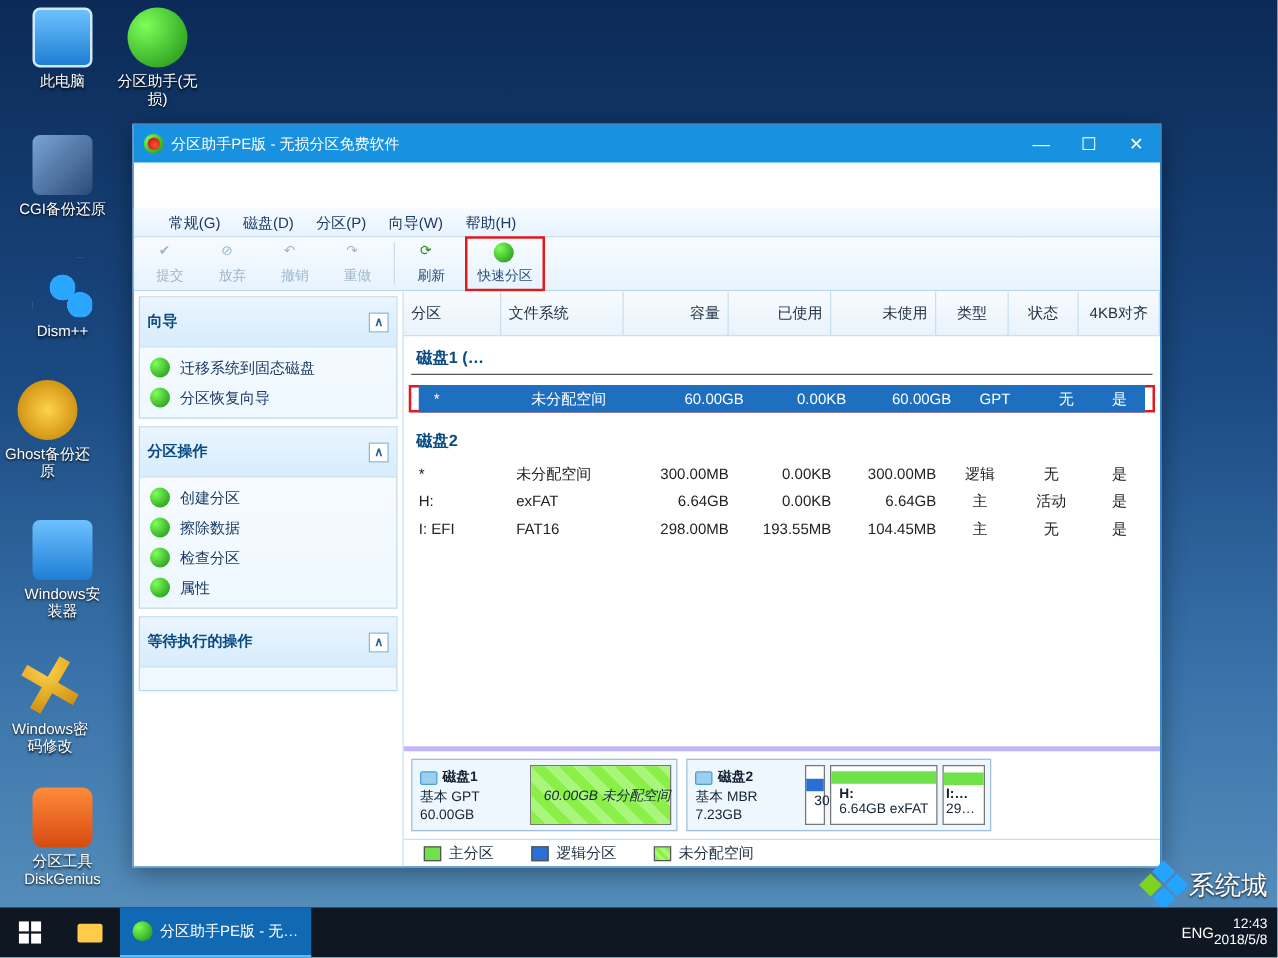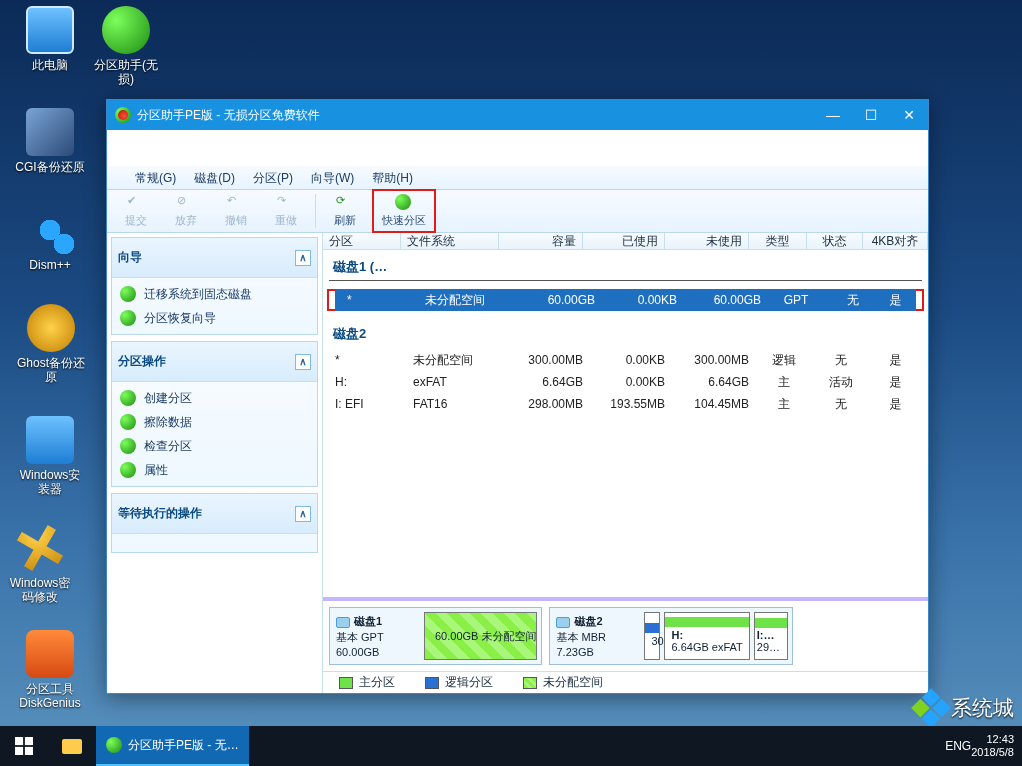--- a/index.html
+++ b/index.html
@@ -26,37 +26,37 @@
   .highlight-box { border:2px solid #e21a1a; display:flex; margin-left:2px;}
   .body { flex:1; display:flex; overflow:hidden; }
   .sidebar { width:216px; background:#fff; border-right:1px solid #c7dfef; padding:4px; display:flex; flex-direction:column; gap:6px; overflow:auto;}
   .panel { border:1px solid #bcd8ec; background:linear-gradient(#f9fcff,#eef8ff); }
   .panel-header { height:40px; background:linear-gradient(#eaf5ff,#d7ecfc); display:flex; align-items:center; padding:12px 6px; font-size:12px; font-weight:bold; color:#0a4a82; border-bottom:1px solid #c7dfef;}
   .panel-header .collapse { margin-left:auto; width:16px; height:16px; border:1px solid #7fb9e0; background:#fff; display:flex; align-items:center; justify-content:center; font-size:10px; color:#2a6499;}
   .panel-body { padding:4px 0; }
   .sitem { height:24px; display:flex; align-items:center; padding:0 8px; font-size:12px; color:#1a3b64; gap:8px; }
   .sitem .sicon { width:16px; height:16px; border-radius:50%; background:radial-gradient(circle at 30% 30%, #7cff5a, #1c8a12); flex-shrink:0;}
   .main { flex:1; display:flex; flex-direction:column; overflow:hidden; }
-  .grid-header { height:17px; background:linear-gradient(#f8fbfe,#e8f3fc); border-bottom:1px solid #c7dfef; display:flex; font-size:12px; color:#234; }
+  .grid-header { height:36px; background:linear-gradient(#f8fbfe,#e8f3fc); border-bottom:1px solid #c7dfef; display:flex; font-size:12px; color:#234; }
   .gh-cell { border-right:1px solid #c7dfef; padding:2px 6px; display:flex; align-items:center; }
   .c-part{width:78px;} .c-fs{width:98px;} .c-cap{width:84px;text-align:right;justify-content:flex-end;} .c-used{width:82px;text-align:right;justify-content:flex-end;} .c-free{width:84px;text-align:right;justify-content:flex-end;} .c-type{width:58px;text-align:center;justify-content:center;} .c-stat{width:56px;text-align:center;justify-content:center;} .c-4k{flex:1;text-align:center;justify-content:center;}
   .grid-body { flex:1; overflow:auto; font-size:12px; color:#222; padding-bottom:6px;}
   .disk-title { padding:10px 10px 6px; font-weight:bold; color:#0a4a82; font-size:13px;}
   .disk-title.underline{ border-bottom:1px solid #555; margin:0 6px 0 6px; padding:8px 4px 4px;}
   .grow { display:flex; align-items:center; height:22px; padding:0 6px; }
   .grow.selected { background:#1f6fc1; color:#fff; }
   .grow.selected-wrap{ border:2px solid #e21a1a; margin:0 4px;}
   .grow .cell { padding:0 6px; }
   .diskmap-area{ border-top:4px solid #c4b5fd; padding:6px; display:flex; gap:7px;}
   .diskmap { border:1px solid #9fbfd9; display:flex; align-items:stretch; height:58px; background:#eef7fe;}
   .diskmap .dm-label{ width:90px; padding:4px 6px; font-size:11px; color:#123; display:flex; flex-direction:column; justify-content:center; gap:1px;}
   .diskmap .dm-label .dm-icon{width:14px;height:11px;background:#9ad0ee;border:1px solid #4b9fd6; border-radius:2px; display:inline-block; margin-right:4px; vertical-align:middle;}
   .dmap-body{flex:1; padding:4px; display:flex; gap:4px;}
   .seg { border:1px solid #777; position:relative; display:flex; flex-direction:column; justify-content:center; font-size:11px; color:#123; background:#fff;}
-  .seg .seg-bar{height:12px; margin:0;}
+  .seg .seg-bar{height:12px; margin:0;font-style:italic;}
   .seg .seg-label{ padding:2px 6px;}
   .seg-green-diag{ background:repeating-linear-gradient(45deg,#8af047,#8af047 8px,#a9f77a 8px,#a9f77a 16px);}
   .seg-green{ background:#6fe24a;}
   .legend{ height:22px; border-top:1px solid #c7dfef; display:flex; align-items:center; gap:30px; padding:0 16px; font-size:12px; color:#234;}
   .legend .lbox{width:14px;height:12px;display:inline-block;border:1px solid #555;margin-right:6px;vertical-align:middle;}
   
   .taskbar { position:absolute; left:0; bottom:0; width:1022px; height:40px; background:#0f1723; display:flex; align-items:center; color:#fff; font-size:12px;}
   .start { width:48px; height:40px; display:flex; align-items:center; justify-content:center;}
   .start svg{width:18px;height:18px;}
   .taskbtn{ height:40px; display:flex; align-items:center; padding:0 10px; gap:6px; background:#1169b3; color:#fff; border-bottom:2px solid #4fc3ff;}
@@ -81,21 +81,21 @@
 损)</div>
     </div>
   <div class="dicon" style="left:12px;top:108px">
       <div class="dimg" style="background:linear-gradient(135deg,#7aa5d6,#2c4a78)"></div>
       <div class="dlabel">CGI备份还原</div>
     </div>
   <div class="dicon" style="left:12px;top:206px">
       <div class="dimg" style="background:radial-gradient(circle,#2aa6ff 30%,transparent 31%),radial-gradient(circle,#2aa6ff 30%,transparent 31%) 14px 14px;background-color:transparent;"></div>
       <div class="dlabel">Dism++</div>
     </div>
-  <div class="dicon" style="left:13px;top:304px">
+  <div class="dicon" style="left:0;top:304px">
       <div class="dimg" style="background:radial-gradient(circle,#ffd24a,#c07c00);border-radius:50%"></div>
       <div class="dlabel" style="white-space:pre-line">Ghost备份还
 原</div>
     </div>
   <div class="dicon" style="left:12px;top:416px">
       <div class="dimg" style="background:linear-gradient(#6ec1ff,#1e7ed4)"></div>
       <div class="dlabel" style="white-space:pre-line">Windows安
 装器</div>
     </div>
   <div class="dicon" style="left:2px;top:524px">

